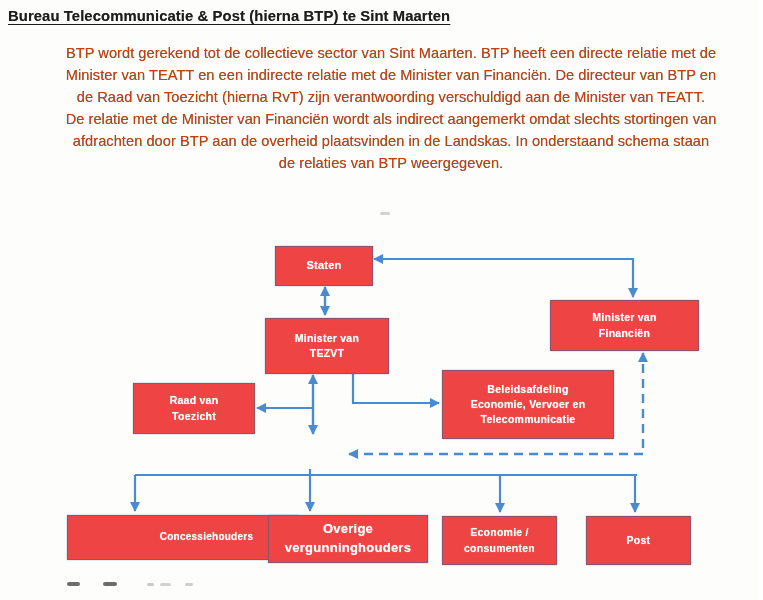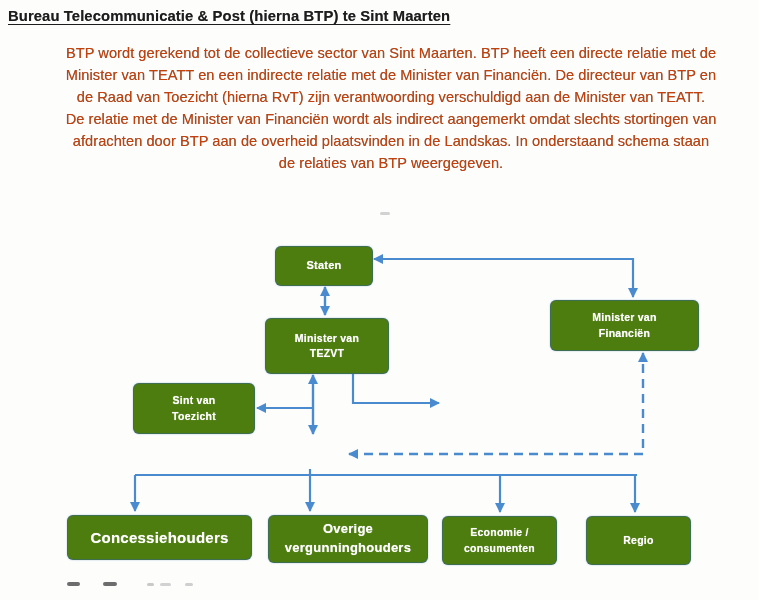--- a/index.html
+++ b/index.html
@@ -33,38 +33,38 @@
   }
   
   .diagram{position:absolute;left:0;top:0;width:763px;height:600px;}
   .connectors{position:absolute;left:0;top:0;}
   .conn{stroke:#4a8bd0;fill:none;}
   .conn.w24{stroke-width:2.4px;}
   .conn.w22{stroke-width:2.2px;}
   .conn.dashed{stroke-dasharray:9 6;}
   .node{
     position:absolute;
-    background:#4d7c0f;
+    background:#ef4444;
     border:1px solid rgba(47,98,150,.5);
     color:#ffffff;
     font-weight:bold;
     display:flex;align-items:center;justify-content:center;
     text-align:center;white-space:pre-line;
     letter-spacing:.25px;line-height:1.45;
     text-shadow:0 0 .8px rgba(255,255,255,.7);
     box-shadow:0 0 1.5px rgba(60,110,170,.5);
-    border-radius:6px;
+    border-radius:0;
   }
   .n-staten    {left:275px;top:246px;width:96px; height:38px;font-size:11px;}
   .n-tezvt     {left:265px;top:318px;width:122px;height:54px;font-size:10.5px;}
   .n-financien {left:550px;top:300px;width:147px;height:49px;font-size:10.5px;}
   .n-rvt       {left:133px;top:383px;width:120px;height:49px;font-size:10.5px;}
   .n-beleid    {left:442px;top:370px;width:170px;height:67px;font-size:10.5px;}
   .n-btp       {left:275px;top:438px;width:70px; height:30px;font-size:11px;}
-  .n-concessie {left:67px; top:515px;width:183px;height:43px;font-size:15px;}
+  .n-concessie {left:67px; top:515px;width:183px;height:43px;font-size:10px;padding-left:47px;}
   .n-overige   {left:268px;top:515px;width:158px;height:46px;font-size:13px;}
   .n-bevolking {left:442px;top:516px;width:113px;height:47px;font-size:10.5px;}
   .n-regio     {left:586px;top:516px;width:103px;height:47px;font-size:10.5px;}
   
   .artifact{position:absolute;border-radius:2px;}
   .art-top   {left:380px;top:212px;width:10px;height:3px;background:#bcbcbc;opacity:.65;}
   .art-b1{left:67px; top:582px;width:13px;height:4px;background:#4a4a4a;opacity:.8;filter:blur(.4px);}
   .art-b2{left:103px;top:582px;width:14px;height:4px;background:#4a4a4a;opacity:.8;filter:blur(.4px);}
   .art-b3{left:147px;top:583px;width:7px; height:3px;background:#c9c9c9;}
   .art-b4{left:160px;top:583px;width:11px;height:3px;background:#d2d2d2;}
@@ -112,28 +112,31 @@
       <path class="conn w22" d="M135,475 V511" marker-end="url(#arrowhead)"></path>
       <path class="conn w22" d="M500,475 V512" marker-end="url(#arrowhead)"></path>
       <path class="conn w22" d="M635,475 V512" marker-end="url(#arrowhead)"></path>
     </svg>
 
     <div class="node n-staten">Staten</div>
     <div class="node n-tezvt">Minister van
 TEZVT</div>
     <div class="node n-financien">Minister van
 Financiën</div>
-    <div class="node n-rvt">Sint van
+    <div class="node n-rvt">Raad van
 Toezicht</div>
+    <div class="node n-beleid">Beleidsafdeling
+Economie, Vervoer en
+Telecommunicatie</div>
     <div class="node n-concessie">Concessiehouders</div>
     <div class="node n-overige">Overige
 vergunninghouders</div>
     <div class="node n-bevolking">Economie /
 consumenten</div>
-    <div class="node n-regio">Regio</div>
+    <div class="node n-regio">Post</div>
   </div>
 
   <div class="artifact art-top"></div>
   <div class="artifact art-b1"></div>
   <div class="artifact art-b2"></div>
   <div class="artifact art-b3"></div>
   <div class="artifact art-b4"></div>
   <div class="artifact art-b5"></div>
 
 </div>

